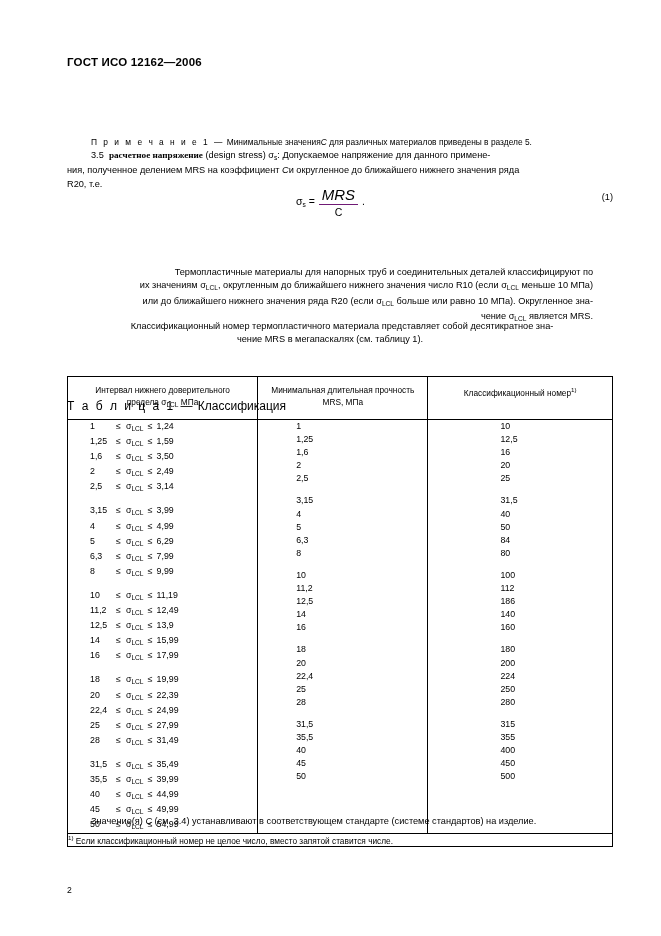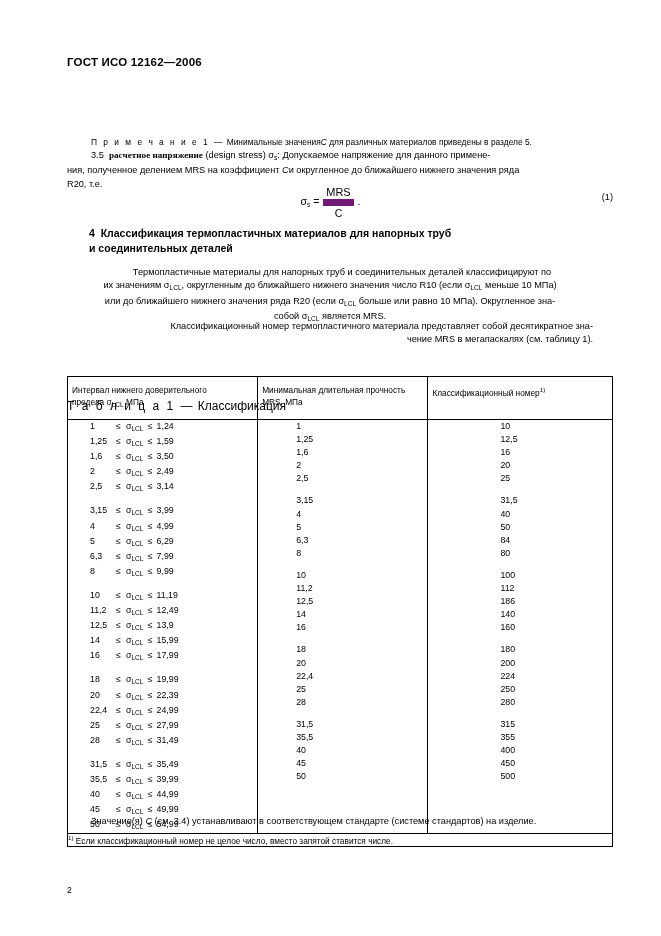--- a/index.html
+++ b/index.html
@@ -73,22 +73,23 @@
   }
   .frac {
     display: inline-block;
     vertical-align: middle;
     text-align: center;
     margin: 0 1px;
   }
   .frac .num {
     display: block;
     padding: 0 3px 1px 3px;
-    border-bottom: 7px solid #701a75;
-    font-size: 11px;
+    border-bottom: 1px solid #701a75;
+    font-size: 15px;
+    font-style: italic;
   }
   .frac .den {
     display: block;
     padding: 1px 3px 0 3px;
     font-size: 10.5px;
   }
   .eqno {
     position: absolute;
     right: 48px;
     top: 192px;
@@ -119,21 +120,21 @@
     border-collapse: collapse;
     font-size: 8.6px;
   }
   table.cls td, table.cls th {
     border: 1px solid #000;
     padding: 0;
     vertical-align: top;
   }
   table.cls th {
     font-weight: normal;
-    text-align: left;
+    text-align: center;
     font-size: 8.3px;
     line-height: 12px;
     padding: 7px 4px 8px 4px;
   }
   .col-a { width: 189px; }
   .col-b { width: 172px; }
   .col-c { width: 185px; }
 
   .cell-rows {
     padding: 6px 0 6px 0;
@@ -191,40 +192,36 @@
     <span class="sig"><span>σ</span><span class="sub">s</span></span>
     <span>=</span>
     <span class="frac">
       <span class="num">MRS</span>
       <span class="den">C</span>
     </span>
     <span>.</span>
   </div>
   <div class="eqno">(1)</div>
 
-  <div class="sec-head" style="top:226px;">
-    <span>4</span>&nbsp;&nbsp;<span>Классификация термопластичных материалов для напорных труб</span><br>
-    <span>и соединительных деталей</span>
-  </div>
-
-  <div class="body-text" style="top:266px; text-align:center;">
+
+  <div class="body-text" style="top:266px; text-align:right;">
     <span style="padding-left:24px;"></span><span>Термопластичные материалы для напорных труб и соединительных деталей классифицируют по</span><br>
     <span>их значениям</span>
     <span class="sig"><span>σ</span><span class="sub">LCL</span></span><span>, округленным до ближайшего нижнего значения число R10 (если</span>
     <span class="sig"><span>σ</span><span class="sub">LCL</span></span>
     <span>меньше 10 МПа)</span><br>
     <span>или до ближайшего нижнего значения ряда R20 (если</span>
     <span class="sig"><span>σ</span><span class="sub">LCL</span></span>
     <span>больше или равно 10 МПа). Округленное зна-</span><br>
-    <span>собой</span>
+    <span>чение</span>
     <span class="sig"><span>σ</span><span class="sub">LCL</span></span>
     <span>является MRS.</span>
   </div>
 
-  <div class="body-text" style="top:320px; text-align:right;">
+  <div class="body-text" style="top:320px; text-align:center;">
     <span style="padding-left:24px;"></span><span>Классификационный номер термопластичного материала представляет собой десятикратное зна-</span><br>
     <span>чение MRS в мегапаскалях (см. таблицу 1).</span>
   </div>
 
   <div class="tbl-caption" style="top:359px;">
     <span class="sp-letters">Т а б л и ц а  1 —</span>
     <span>Классификация</span>
   </div>
 
   <table class="cls">

